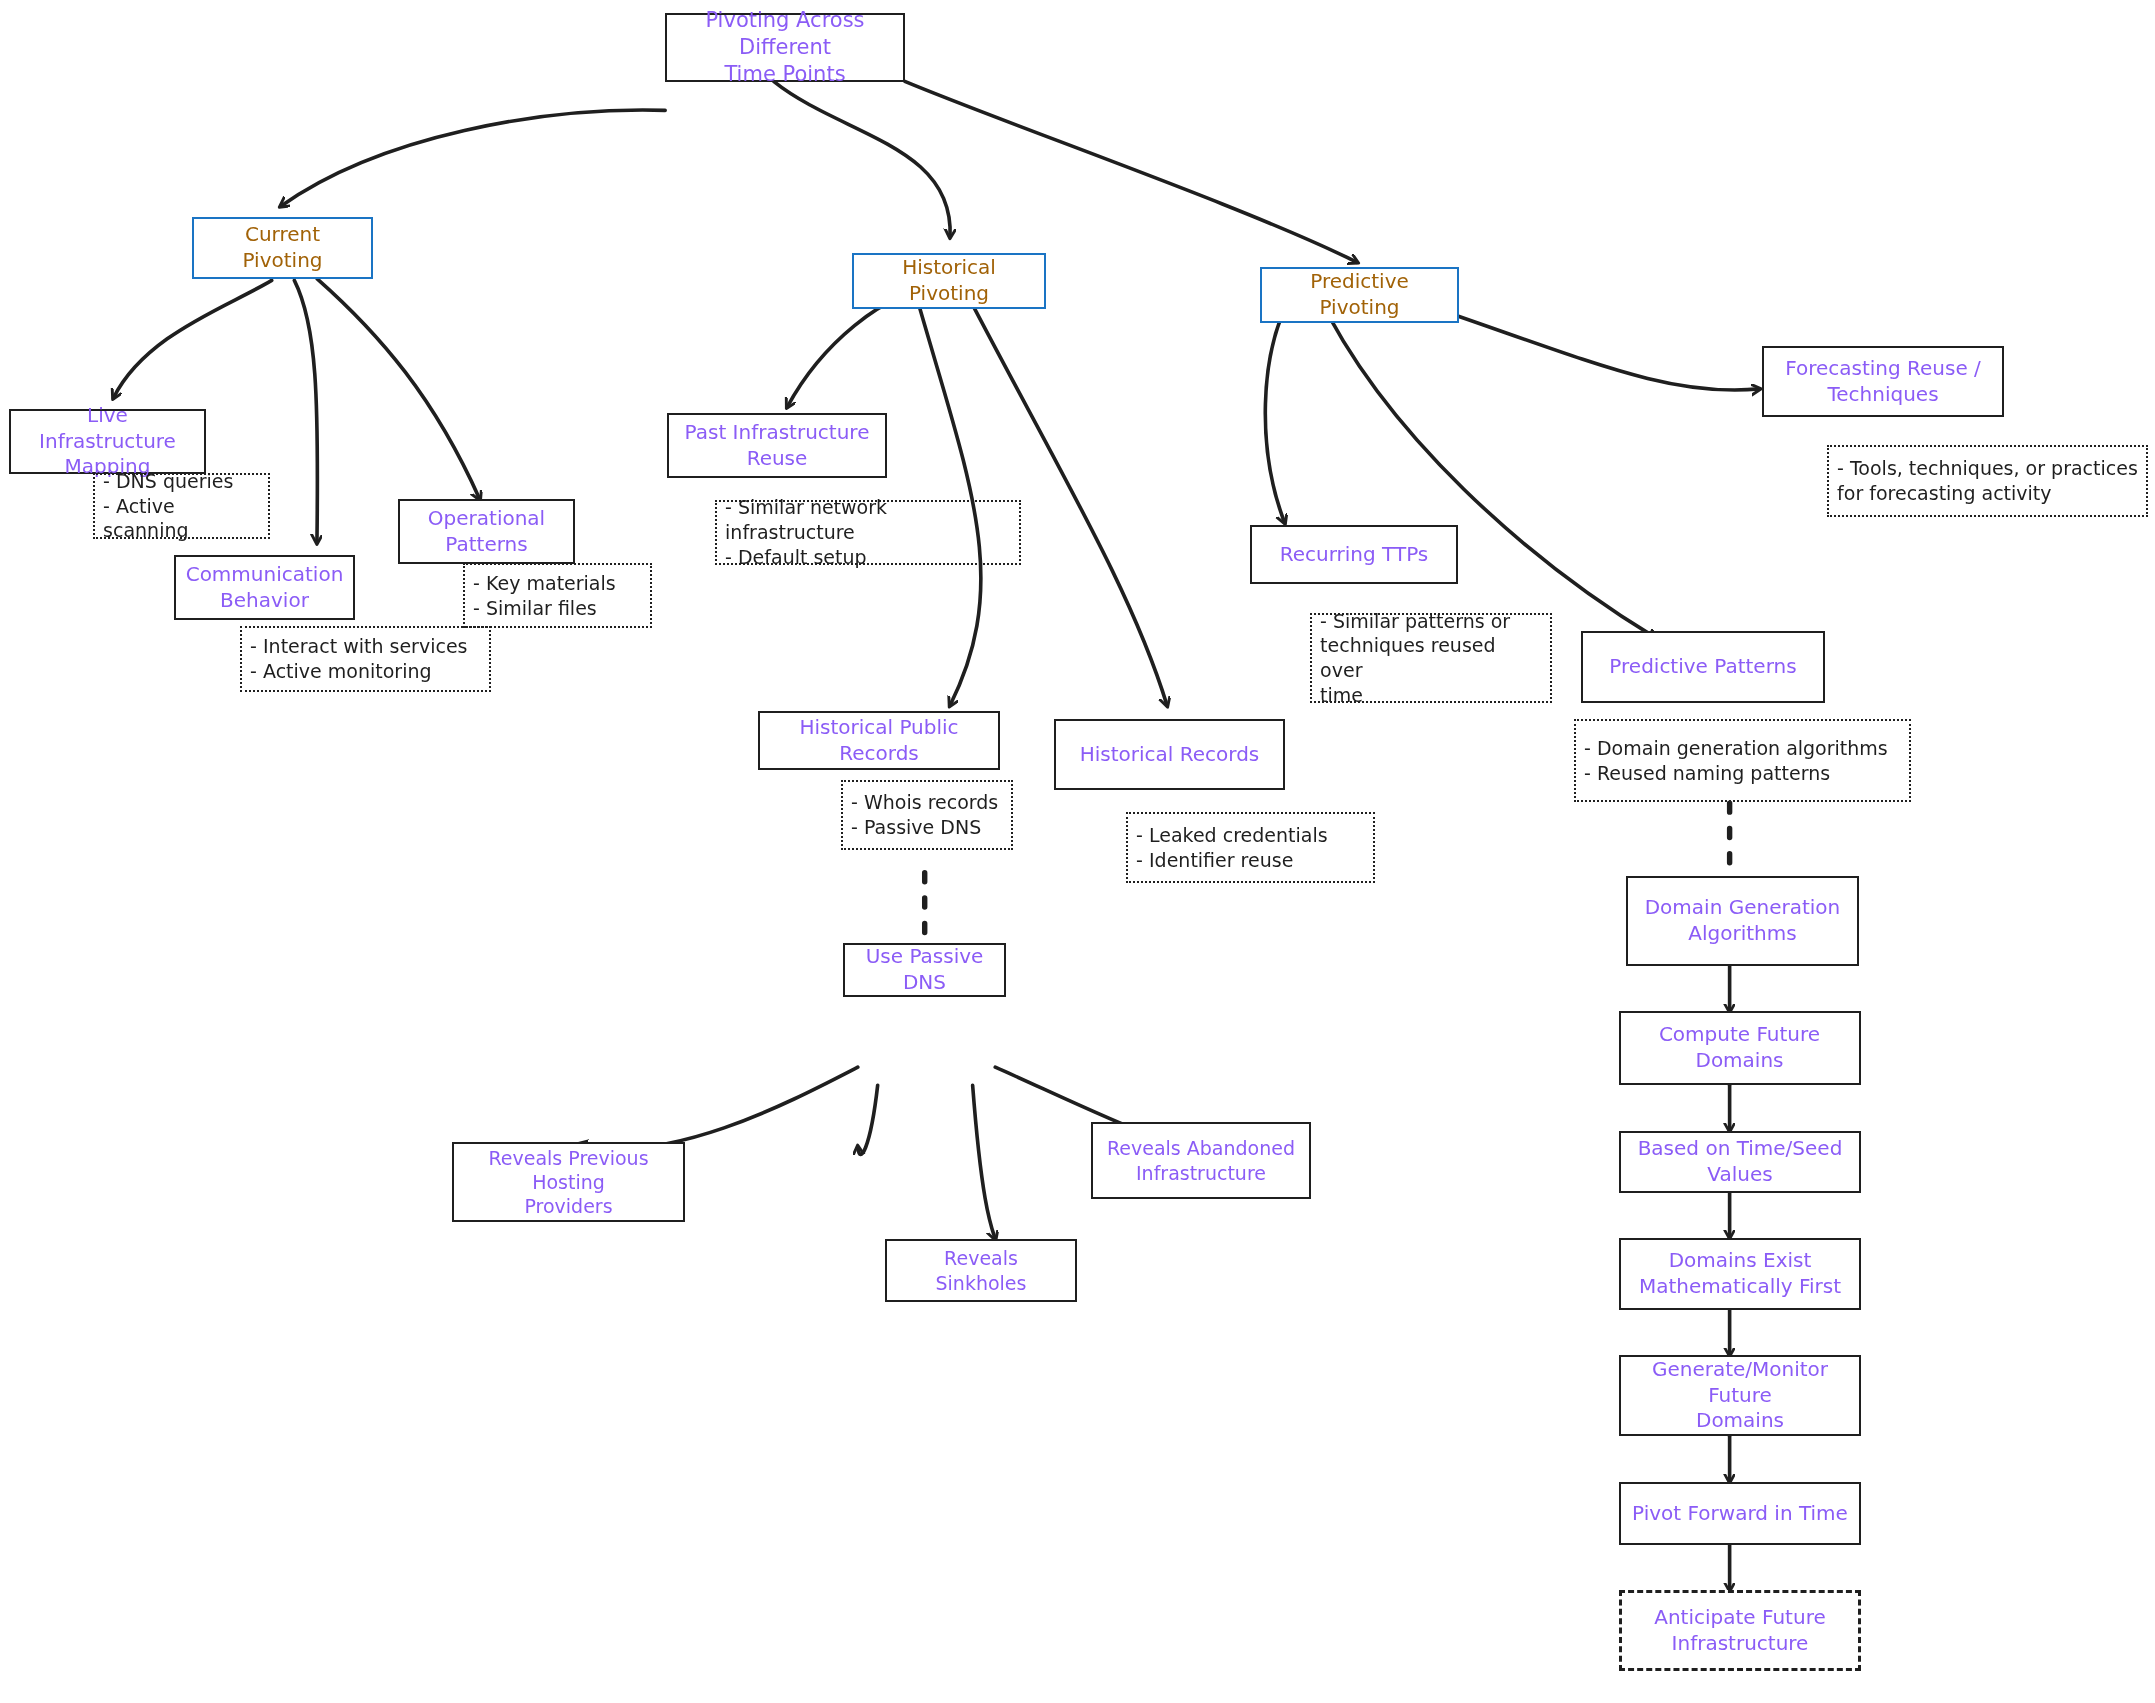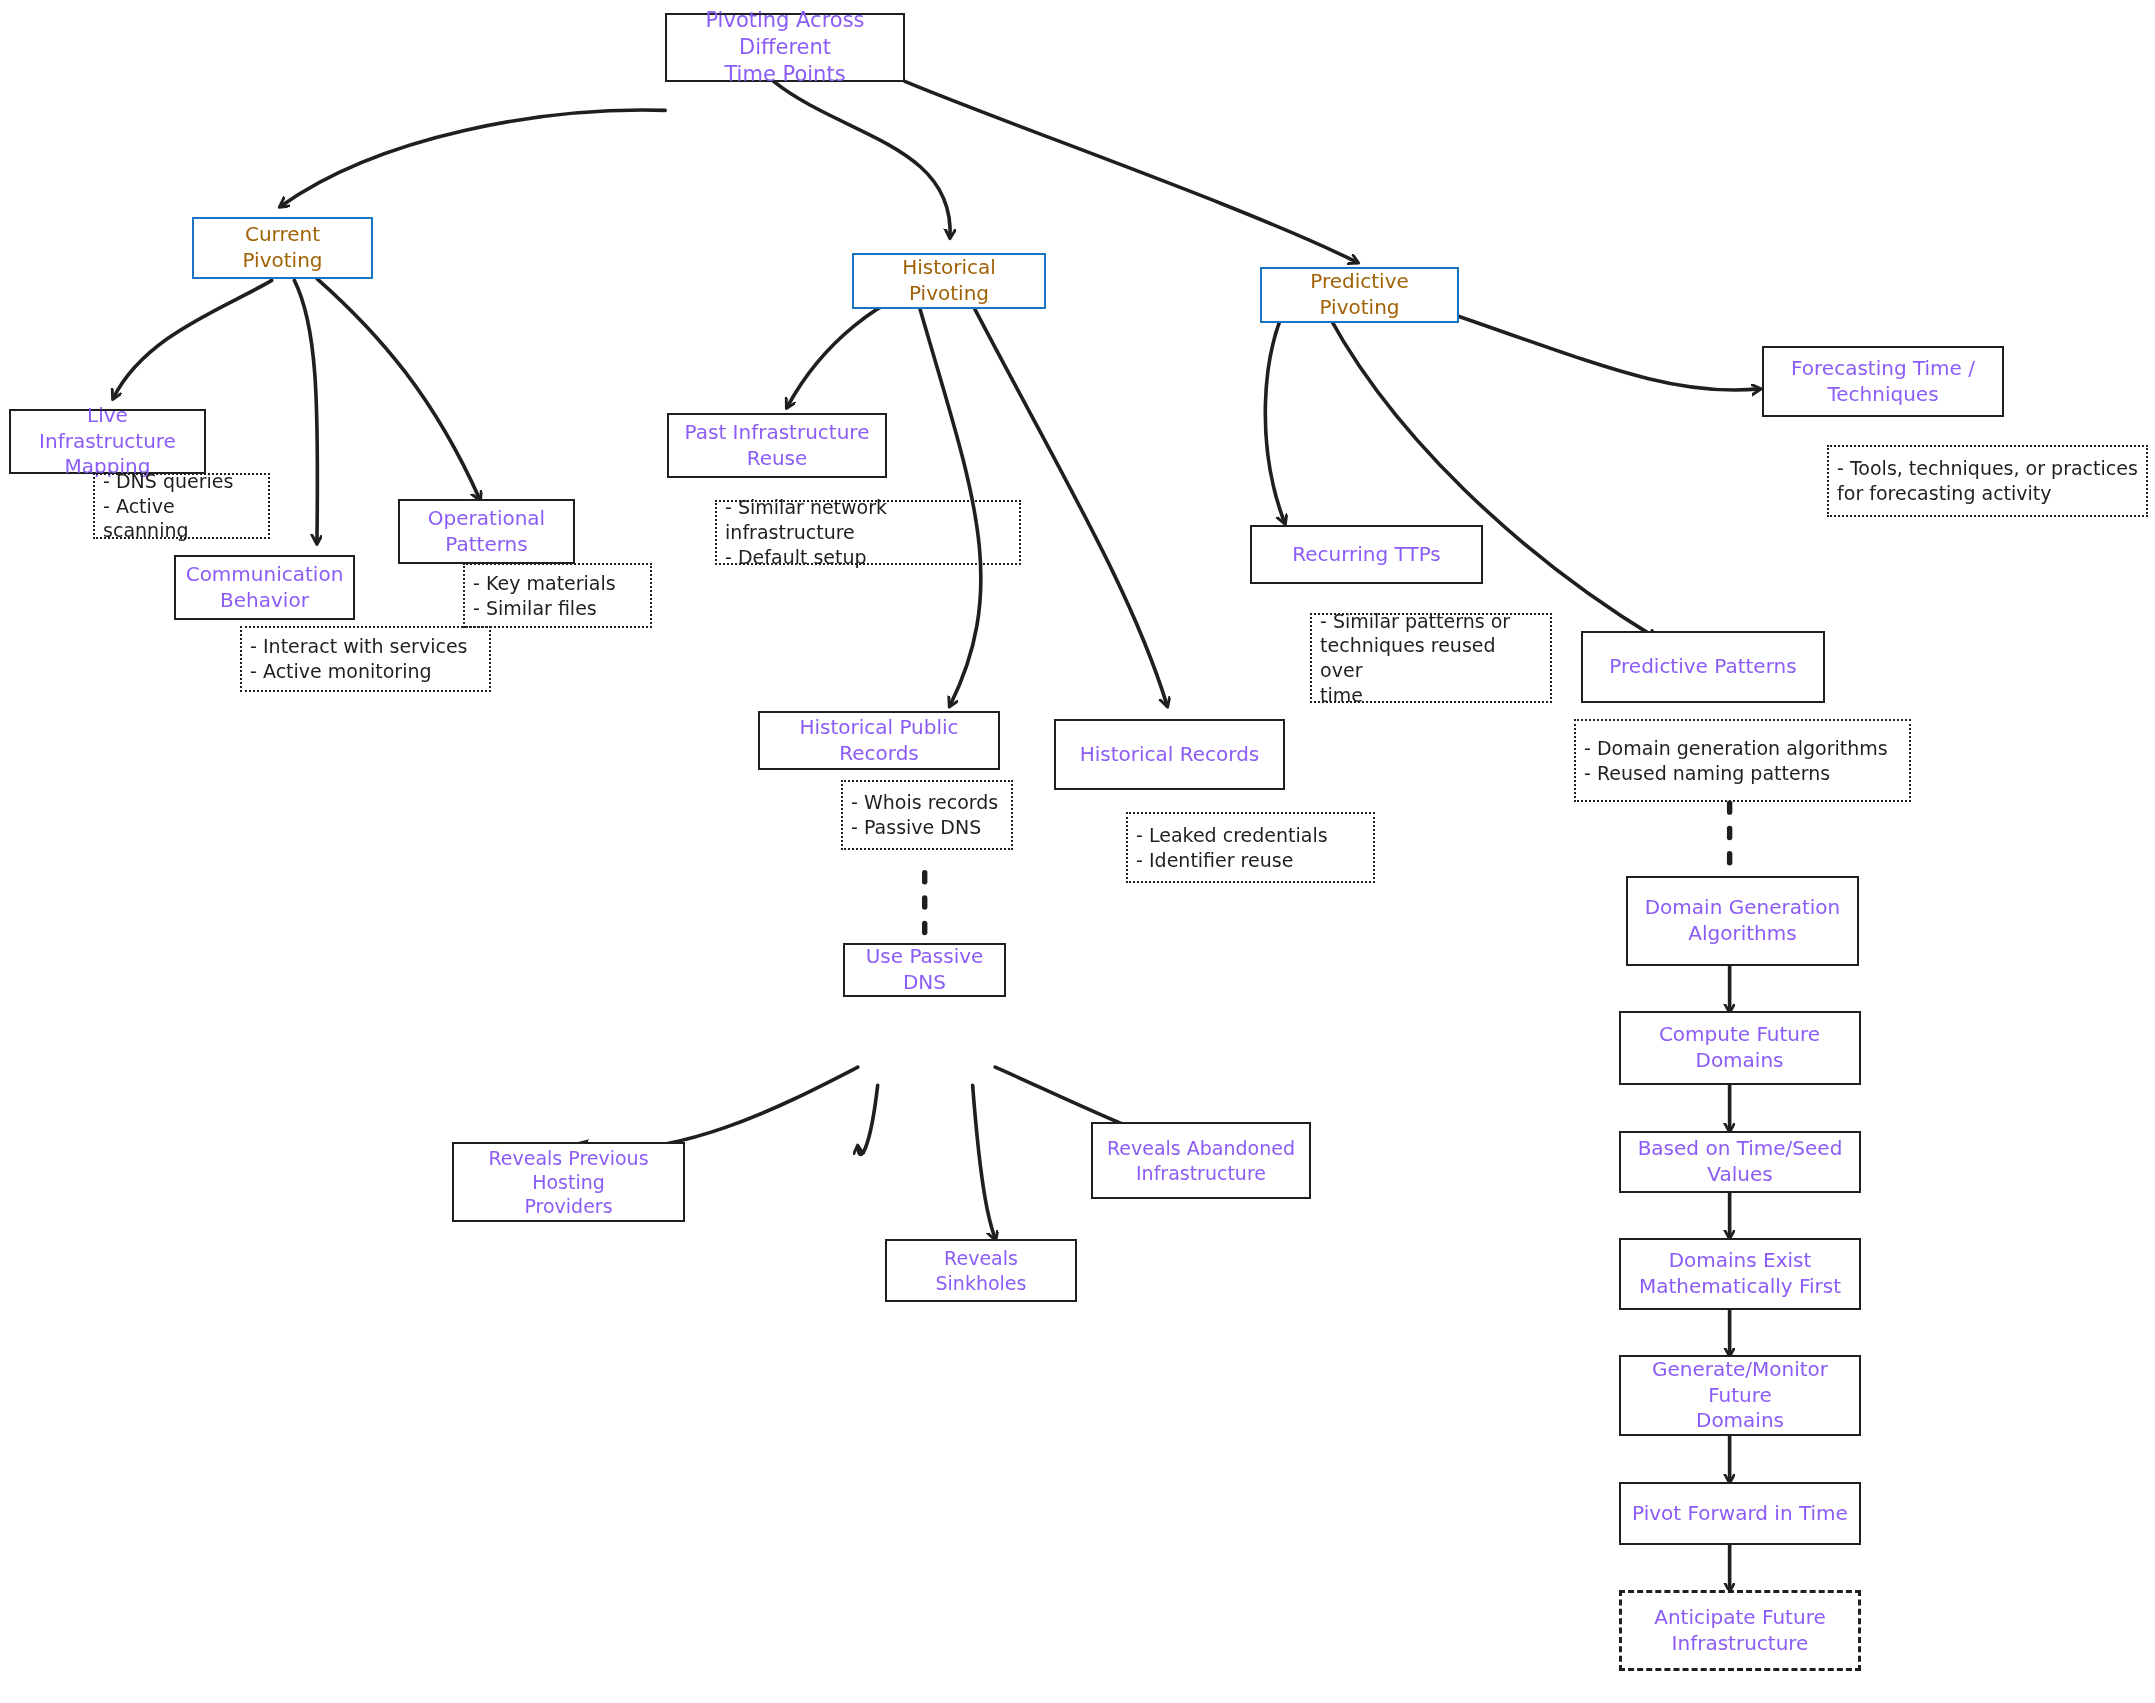--- a/index.html
+++ b/index.html
@@ -138,26 +138,26 @@
 - Identifier reuse</div>
 
   <div class="node t-node" style="left:843px;top:943px;width:163px;height:54px;">Use Passive DNS</div>
 
   <div class="node t-small" style="left:452px;top:1142px;width:233px;height:80px;">Reveals Previous Hosting
 Providers</div>
   <div class="node t-small" style="left:885px;top:1239px;width:192px;height:63px;">Reveals Sinkholes</div>
   <div class="node t-small" style="left:1091px;top:1122px;width:220px;height:77px;">Reveals Abandoned
 Infrastructure</div>
 
-  <div class="node t-node" style="left:1762px;top:346px;width:242px;height:71px;">Forecasting Time /
+  <div class="node t-node" style="left:1762px;top:346px;width:242px;height:71px;">Forecasting Reuse /
 Techniques</div>
   <div class="note t-note" style="left:1827px;top:445px;width:321px;height:72px;">- Tools, techniques, or practices
 for forecasting activity</div>
 
-  <div class="node t-node" style="left:1250px;top:525px;width:233px;height:59px;">Recurring TTPs</div>
+  <div class="node t-node" style="left:1250px;top:525px;width:208px;height:59px;">Recurring TTPs</div>
   <div class="note t-note" style="left:1310px;top:613px;width:242px;height:90px;">- Similar patterns or
 techniques reused over
 time</div>
 
   <div class="node t-node" style="left:1581px;top:631px;width:244px;height:72px;">Predictive Patterns</div>
   <div class="note t-note" style="left:1574px;top:719px;width:337px;height:83px;">- Domain generation algorithms
 - Reused naming patterns</div>
 
   <div class="node t-node" style="left:1626px;top:876px;width:233px;height:90px;">Domain Generation
 Algorithms</div>

